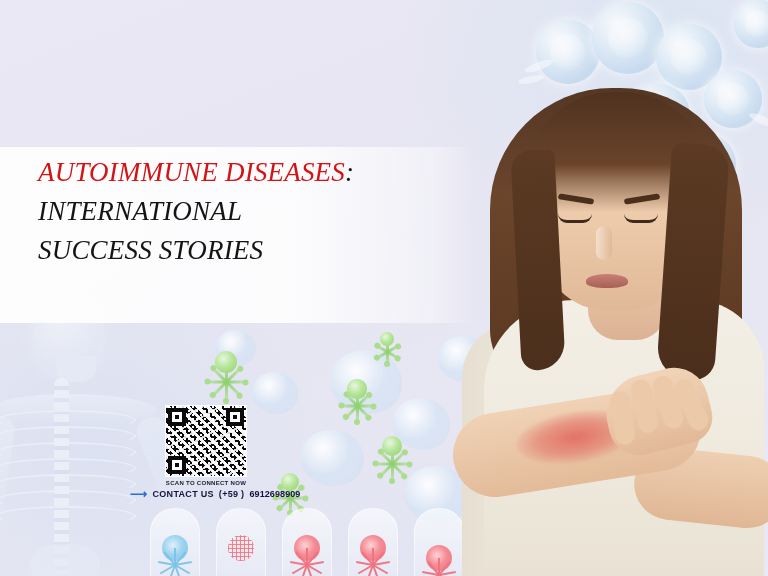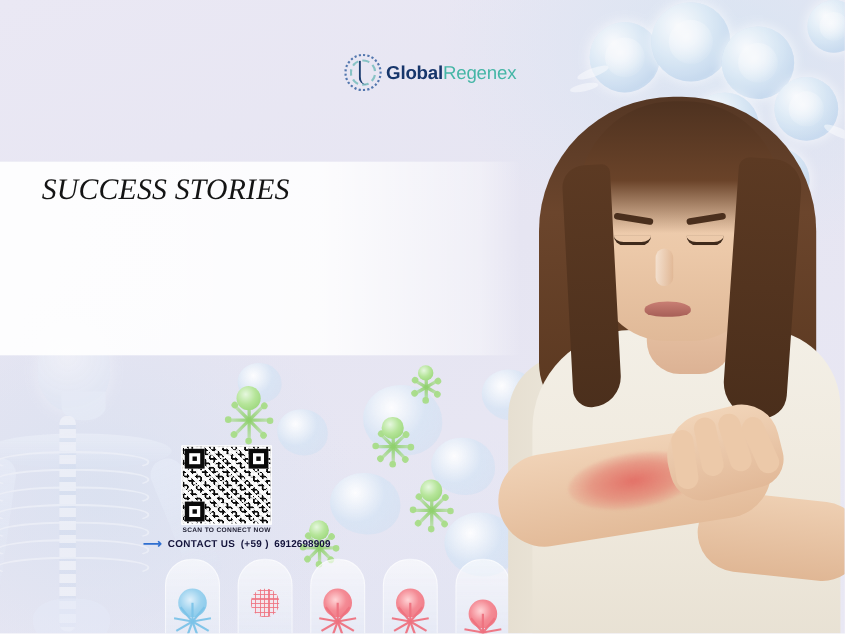--- a/index.html
+++ b/index.html
@@ -462,31 +462,25 @@
       <div class="p-finger" style="left:6px;  top:10px; transform:rotate(6deg);"></div>
       <div class="p-finger" style="left:30px; top:4px;  transform:rotate(2deg);"></div>
       <div class="p-finger" style="left:54px; top:6px;  transform:rotate(-4deg);"></div>
       <div class="p-finger" style="left:76px; top:14px; transform:rotate(-10deg);"></div>
     </div>
   </div>
 
   <div class="headline-panel"></div>
 
   <div class="headline">
+    <span class="hl-line"><span class="hl-red">AUTOIMMUNE DISEASES</span><span>:</span></span>
+    <span class="hl-line">INTERNATIONAL</span>
     <span class="hl-line">SUCCESS STORIES</span>
   </div>
 
-  <div class="logo">
-    <span class="logo-mark">
-      <span class="ring"></span>
-      <span class="ring2"></span>
-      <span class="stem"></span>
-    </span>
-    <span class="logo-word"><span class="logo-global">Global</span><span class="logo-regenex">Regenex</span></span>
-  </div>
 
   <div class="qr-block">
     <div class="qr">
       <span class="noise"></span>
       <span class="finder f1"></span>
       <span class="finder f2"></span>
       <span class="finder f3"></span>
     </div>
     <div class="qr-caption">SCAN TO CONNECT NOW</div>
   </div>

